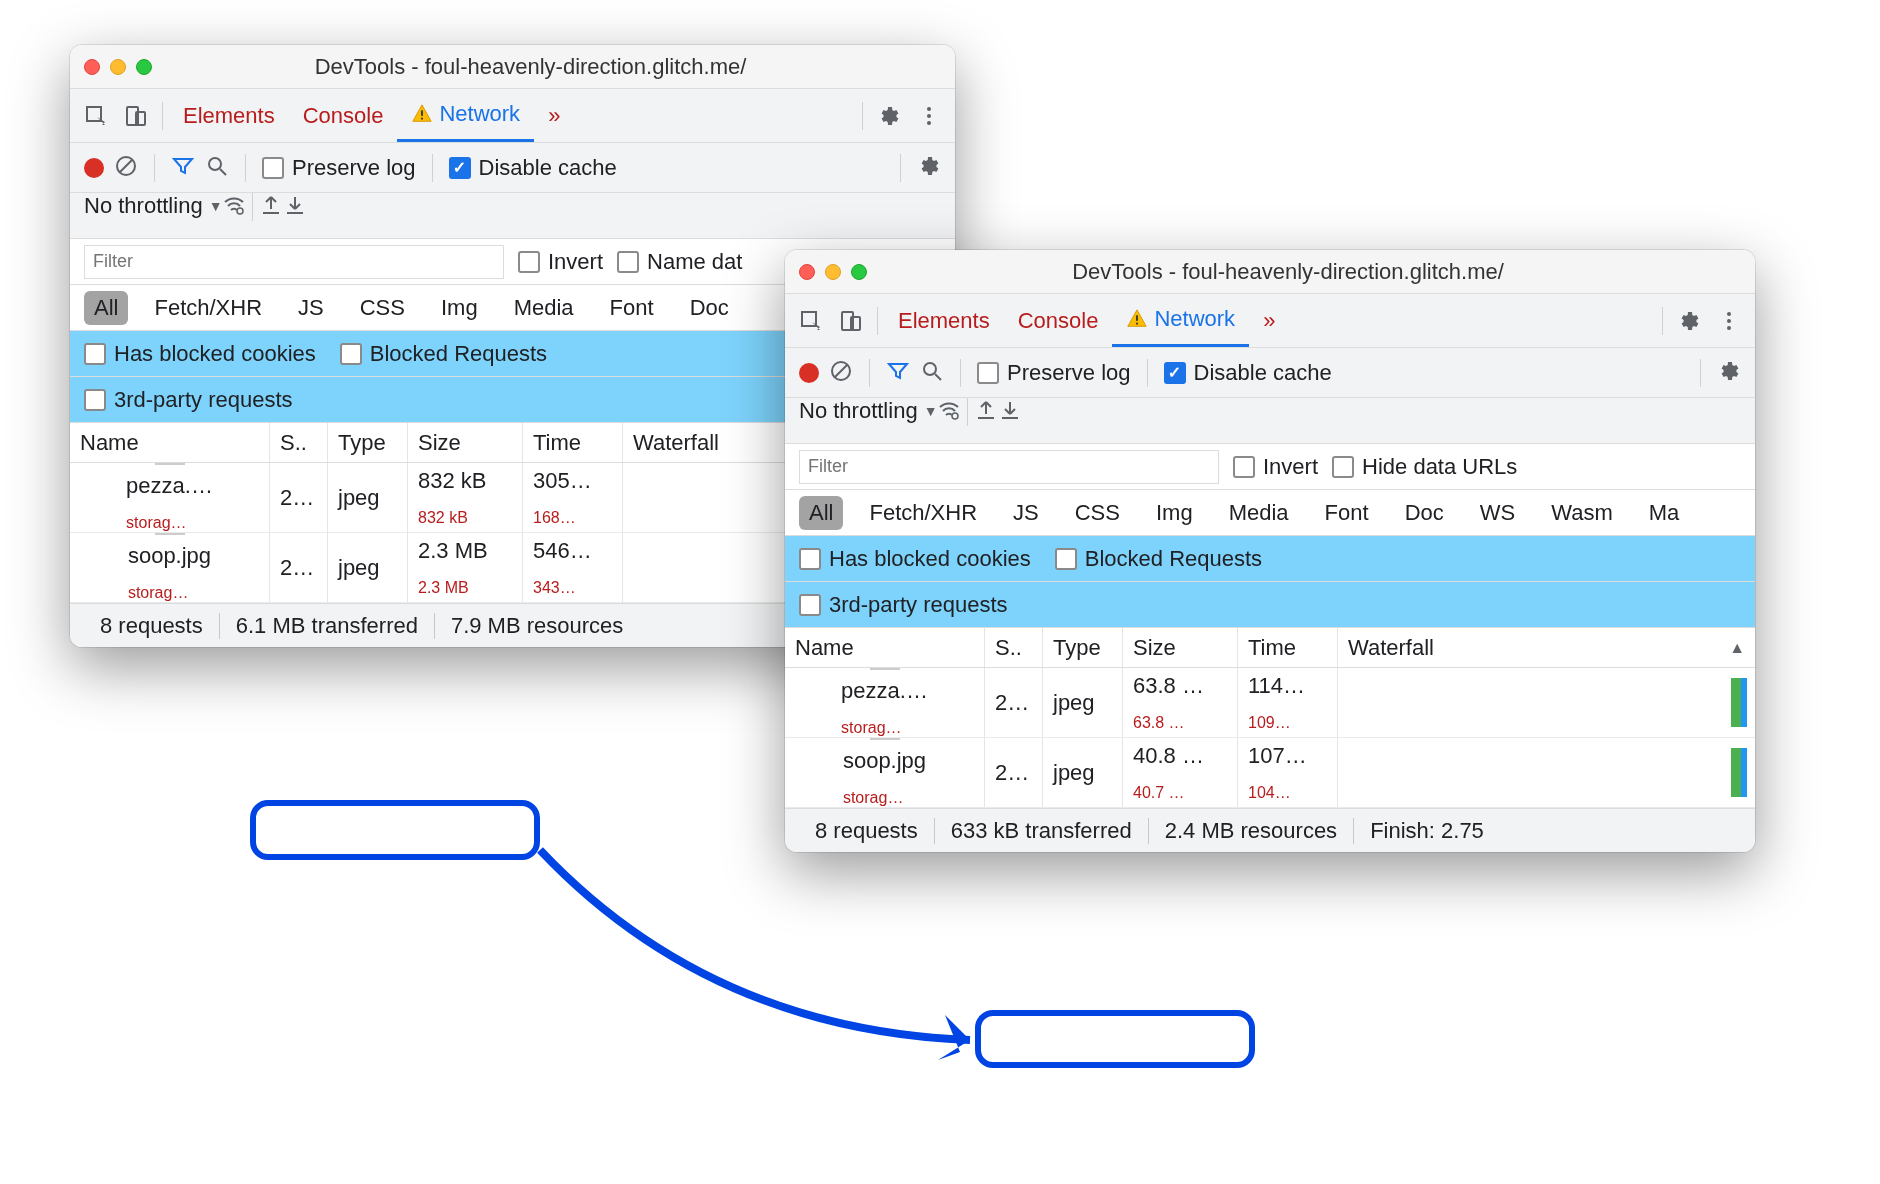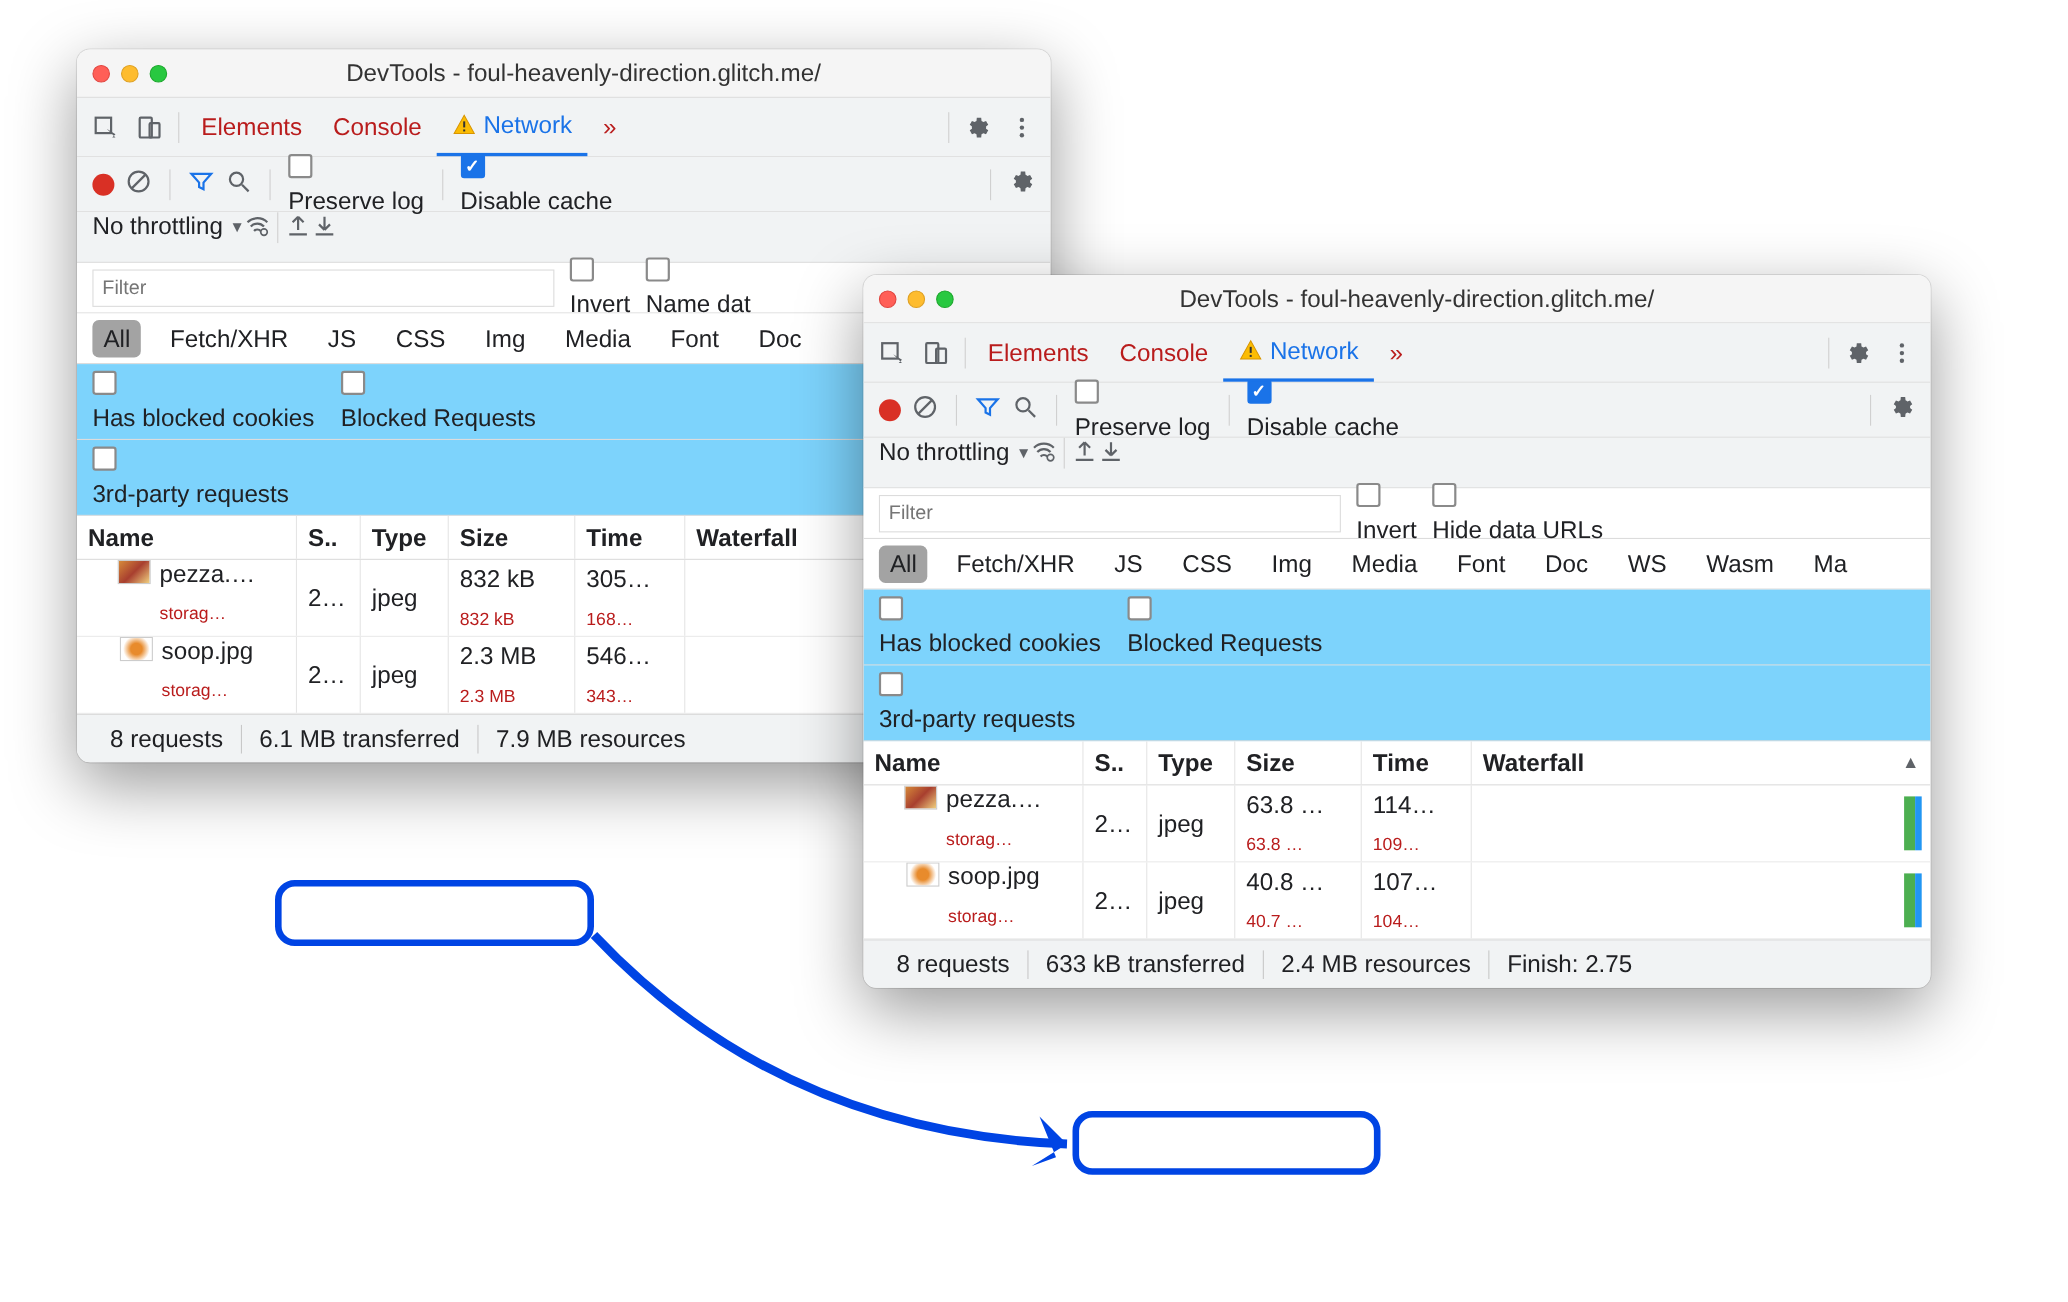--- a/index.html
+++ b/index.html
@@ -78,21 +78,21 @@
 }
 .rec-dot { width: 20px; height: 20px; border-radius: 50%; background: #d93025; }
 .icon-svg { width: 24px; height: 24px; color: #5f6368; fill: currentColor; }
 .icon-svg.blue { color: #1a73e8; }
 .checkbox {
   width: 22px; height: 22px; border: 2px solid #8a8a8a; border-radius: 3px; background: #fff;
   display: inline-flex; align-items: center; justify-content: center;
 }
 .checkbox.checked { background: #1a73e8; border-color: #1a73e8; }
 .checkbox.checked::after { content: "✓"; color: #fff; font-size: 16px; font-weight: bold; }
-.ckw { display: flex; align-items: flex-start; gap: 8px; font-size: 22px; color: #202124; flex-direction: column; }
+.ckw { display: flex; align-items: center; gap: 8px; font-size: 22px; color: #202124; }
 
 
 .throttle {
   display: flex; align-items: flex-start; height: 46px;
   background: #f1f3f4; border-bottom: 1px solid #dcdcdc;
   padding: 0 14px; 
 }
 .sel { display: flex; align-items: center; gap: 6px; font-size: 22px; color: #202124; }
 .caret { font-size: 14px; color: #5f6368; }
 
@@ -120,30 +120,30 @@
 .sub-checks {
   display: flex; align-items: center; min-height: 46px;
   background: #7dd3fc; border-bottom: 1px solid #dcdcdc;
   padding: 6px 14px; gap: 24px; font-size: 22px; color: #202124;
   flex-wrap: wrap;
 }
 
 
 .table { background: #fff; }
 .thead { display: flex; height: 40px; border-bottom: 1px solid #dcdcdc; font-size: 22px; color: #202124; }
-.th { display: flex; align-items: center; padding: 0 10px; border-right: 1px solid #e5e5e5; overflow: hidden; white-space: nowrap; font-weight: bold; }
+.th { display: flex; align-items: center; padding: 0 10px; border-right: 1px solid #e5e5e5; overflow: hidden; white-space: nowrap; }
 .th-name { flex: 0 0 200px; }
 .th-status { flex: 0 0 58px; }
 .th-type { flex: 0 0 80px; }
 .th-size { flex: 0 0 115px; }
 .th-time { flex: 0 0 100px; }
 .th-wf { flex: 1; border-right: none; justify-content: space-between; }
 .tbody .row { display: flex; height: 70px; border-bottom: 1px solid #eaeaea; font-size: 22px; color: #202124; }
 .td { display: flex; flex-direction: column; justify-content: center; padding: 0 10px; border-right: 1px solid #e5e5e5; overflow: hidden; white-space: nowrap; }
-.td.name-cell { flex: 0 0 200px; flex-direction: row; align-items: flex-start; gap: 8px; }
+.td.name-cell { flex: 0 0 200px; flex-direction: column; align-items: center; gap: 8px; }
 .td.status-cell { flex: 0 0 58px; }
 .td.type-cell { flex: 0 0 80px; }
 .td.size-cell { flex: 0 0 115px; }
 .td.time-cell { flex: 0 0 100px; }
 .td.wf-cell { flex: 1; border-right: none; position: relative; }
 .sub { color: #b91c1c; font-size: 16px; margin-top: 15px; }
 .thumb { width: 30px; height: 22px; border: 1px solid #ccc; display: inline-block; }
 .thumb.pizza { background: linear-gradient(135deg, #d68a3a, #a83f2f, #f0d080); }
 .thumb.soup { background: radial-gradient(circle, #e88b2c 30%, #fff 70%); }
 

